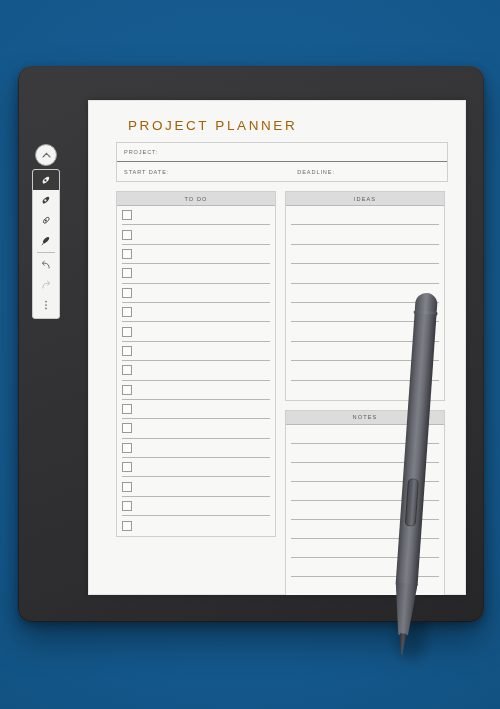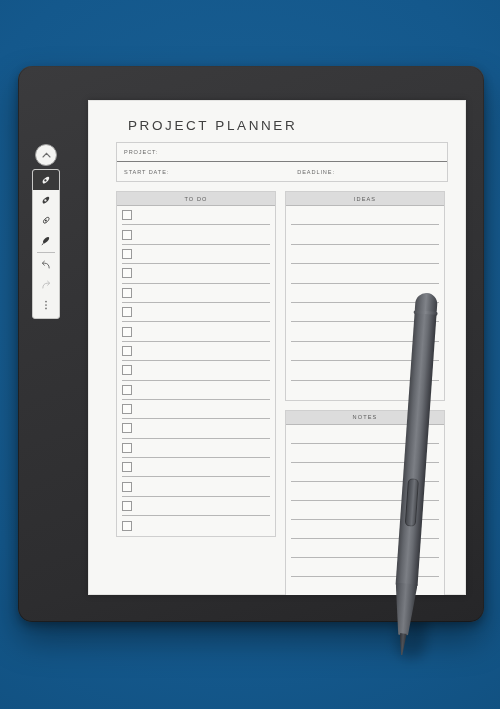--- a/index.html
+++ b/index.html
@@ -49,21 +49,21 @@
     overflow:hidden;
   }
   #page{
     position:absolute;inset:0;
     padding:18px 14px 10px 14px;
     box-sizing:border-box;
   }
 
   
   .title{
-    font-size:13.5px;letter-spacing:2.6px;color:#404040;
+    font-size:13.5px;letter-spacing:2.6px;color:#a16207;
     font-weight:400;margin:0 0 9px 26px;white-space:nowrap;
   }
 
   
   .meta{
     margin-left:14px;margin-right:4px;
     border:1px solid #cfcfcf;background:#f8f8f6;
   }
   .meta-row{
     height:19px;display:flex;align-items:center;

